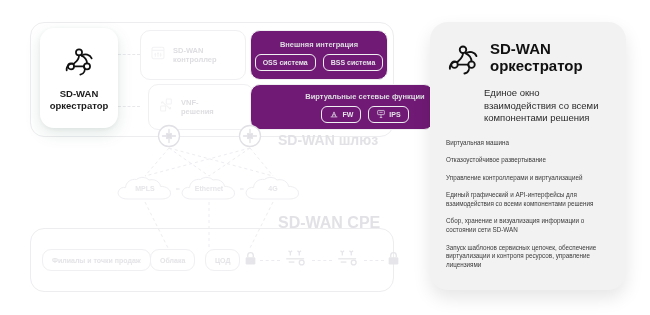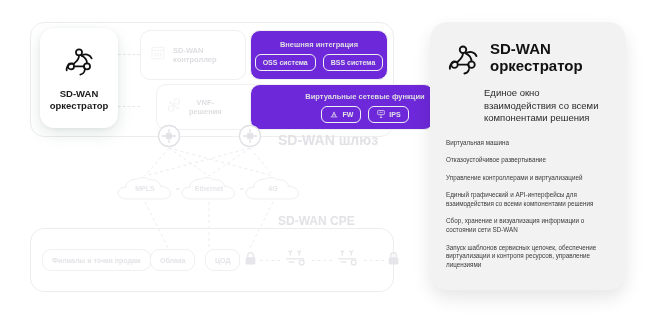--- a/index.html
+++ b/index.html
@@ -34,40 +34,40 @@
   .orch-card .t2{font-size:9.5px;font-weight:bold;color:#1a1a1a;line-height:12px;}
 
   .gbox{
     position:absolute;border:1px solid #f0f0f3;border-radius:10px;background:#fff;
     display:flex;align-items:center;
   }
   .gbox .ic{flex:0 0 auto;margin-left:9px;margin-right:7px;opacity:.5;}
   .gbox .lbl{font-size:7.5px;color:#dedee2;line-height:9.5px;font-weight:bold;}
 
   .box-ctrl{left:140px;top:30px;width:104px;height:48px;}
-  .box-vnf{left:156px;top:84px;width:104px;height:44px;text-align:center;}
+  .box-vnf{left:148px;top:84px;width:104px;height:44px;}
 
   .gbox-col{
-    position:absolute;border:1px solid #f0f0f3;border-radius:10px;background:#6d28d9;
+    position:absolute;border:1px solid #f0f0f3;border-radius:10px;background:#701a75;
     display:flex;flex-direction:column;align-items:center;justify-content:center;
   }
   .box-ext{left:250px;top:30px;width:136px;height:48px;}
   .box-vnfun{left:250px;top:84px;width:136px;height:44px;padding-left:46px;}
   .gbox-col .hd{font-size:7.5px;color:#dedee2;font-weight:bold;margin-bottom:5px;}
   .chiprow{display:flex;gap:7px;}
   .chip{
     border:1px solid #f0f0f3;border-radius:6px;height:15px;
     display:flex;align-items:center;justify-content:center;gap:3px;
     padding:0 7px;font-size:7px;color:#e4e4e8;font-weight:bold;
   }
 
   .conn{position:absolute;border-top:1px dashed #e8e8ec;}
 
   .gwlabel{position:absolute;left:278px;top:132px;font-size:14px;font-weight:bold;color:#e2e2e6;}
-  .cpelabel{position:absolute;left:278px;top:214px;font-size:12px;font-weight:bold;color:#e2e2e6;}
+  .cpelabel{position:absolute;left:278px;top:214px;font-size:16px;font-weight:bold;color:#e2e2e6;}
 
   .gw{position:absolute;width:24px;height:24px;}
   .gw1{left:157px;top:124px;}
   .gw2{left:238px;top:124px;}
 
   .cloud{position:absolute;width:62px;height:30px;}
   .cl-mpls{left:114px;top:174px;}
   .cl-eth{left:178px;top:174px;}
   .cl-4g{left:242px;top:174px;}
   .cloud .ctxt{

